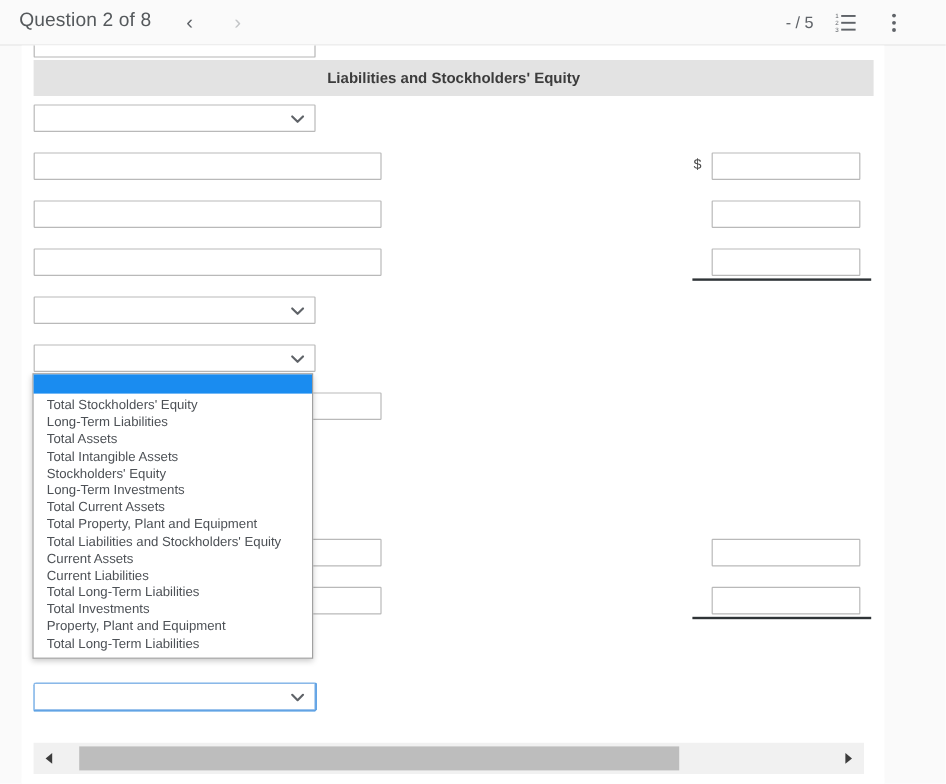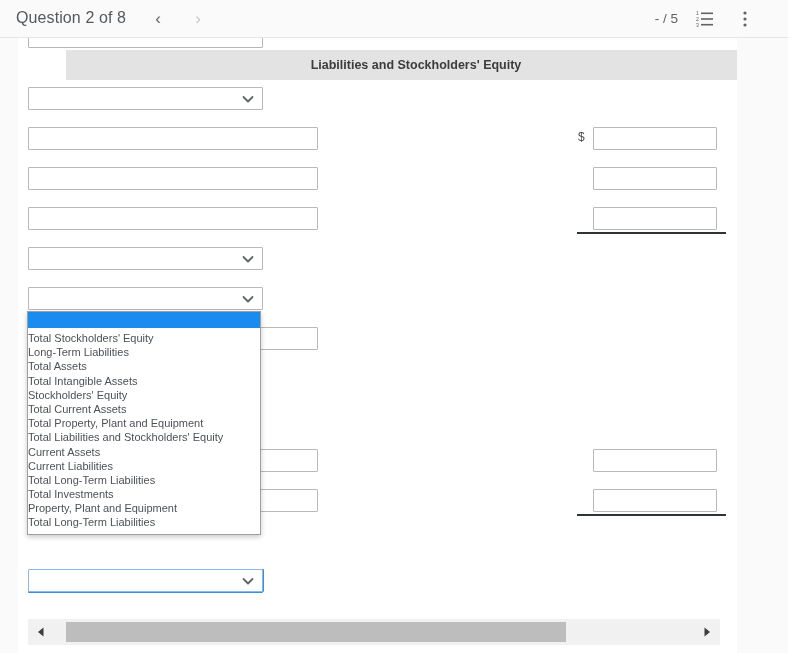--- a/index.html
+++ b/index.html
@@ -103,21 +103,20 @@
     width: 700px;
     height: 30px;
     background: #e3e3e3;
     color: #3c3c3c;
     font-size: 12.5px;
     font-weight: bold;
     display: flex;
     align-items: center;
     justify-content: center;
     box-sizing: border-box;
-    margin-left: 38px;
   }
 
   
   .ctl {
     position: absolute;
     box-sizing: border-box;
     background: #fff;
     border: 1px solid #b9b9b9;
     border-radius: 1px;
   }
@@ -160,21 +159,21 @@
     background: #ffffff;
     border: 1px solid #a0a0a0;
     box-shadow: 0 2px 5px rgba(0,0,0,.22);
     box-sizing: border-box;
     z-index: 60;
     padding: 0;
   }
   .dd-item {
     height: 14.2px;
     line-height: 14.2px;
-    padding: 0 4px 0 0;
+    padding: 0 4px 0 11px;
     font-size: 11px;
     color: #4d5156;
     white-space: nowrap;
     overflow: hidden;
   }
   .dd-item.blank {
     background: #1a8cf0;
     height: 16px;
   }
   .dd-pad-top { height: 3px; }
@@ -314,20 +313,21 @@
     <div class="rule" style="left:559px; top:476px; width:149px;"></div>
 
     <div class="dropdown">
       <div class="dd-item blank"></div>
       <div class="dd-pad-top"></div>
       <div class="dd-item">Total Stockholders' Equity</div>
       <div class="dd-item">Long-Term Liabilities</div>
       <div class="dd-item">Total Assets</div>
       <div class="dd-item">Total Intangible Assets</div>
       <div class="dd-item">Stockholders' Equity</div>
+      <div class="dd-item">Long-Term Investments</div>
       <div class="dd-item">Total Current Assets</div>
       <div class="dd-item">Total Property, Plant and Equipment</div>
       <div class="dd-item">Total Liabilities and Stockholders' Equity</div>
       <div class="dd-item">Current Assets</div>
       <div class="dd-item">Current Liabilities</div>
       <div class="dd-item">Total Long-Term Liabilities</div>
       <div class="dd-item">Total Investments</div>
       <div class="dd-item">Property, Plant and Equipment</div>
       <div class="dd-item">Total Long-Term Liabilities</div>
       <div class="dd-pad-bottom"></div>

